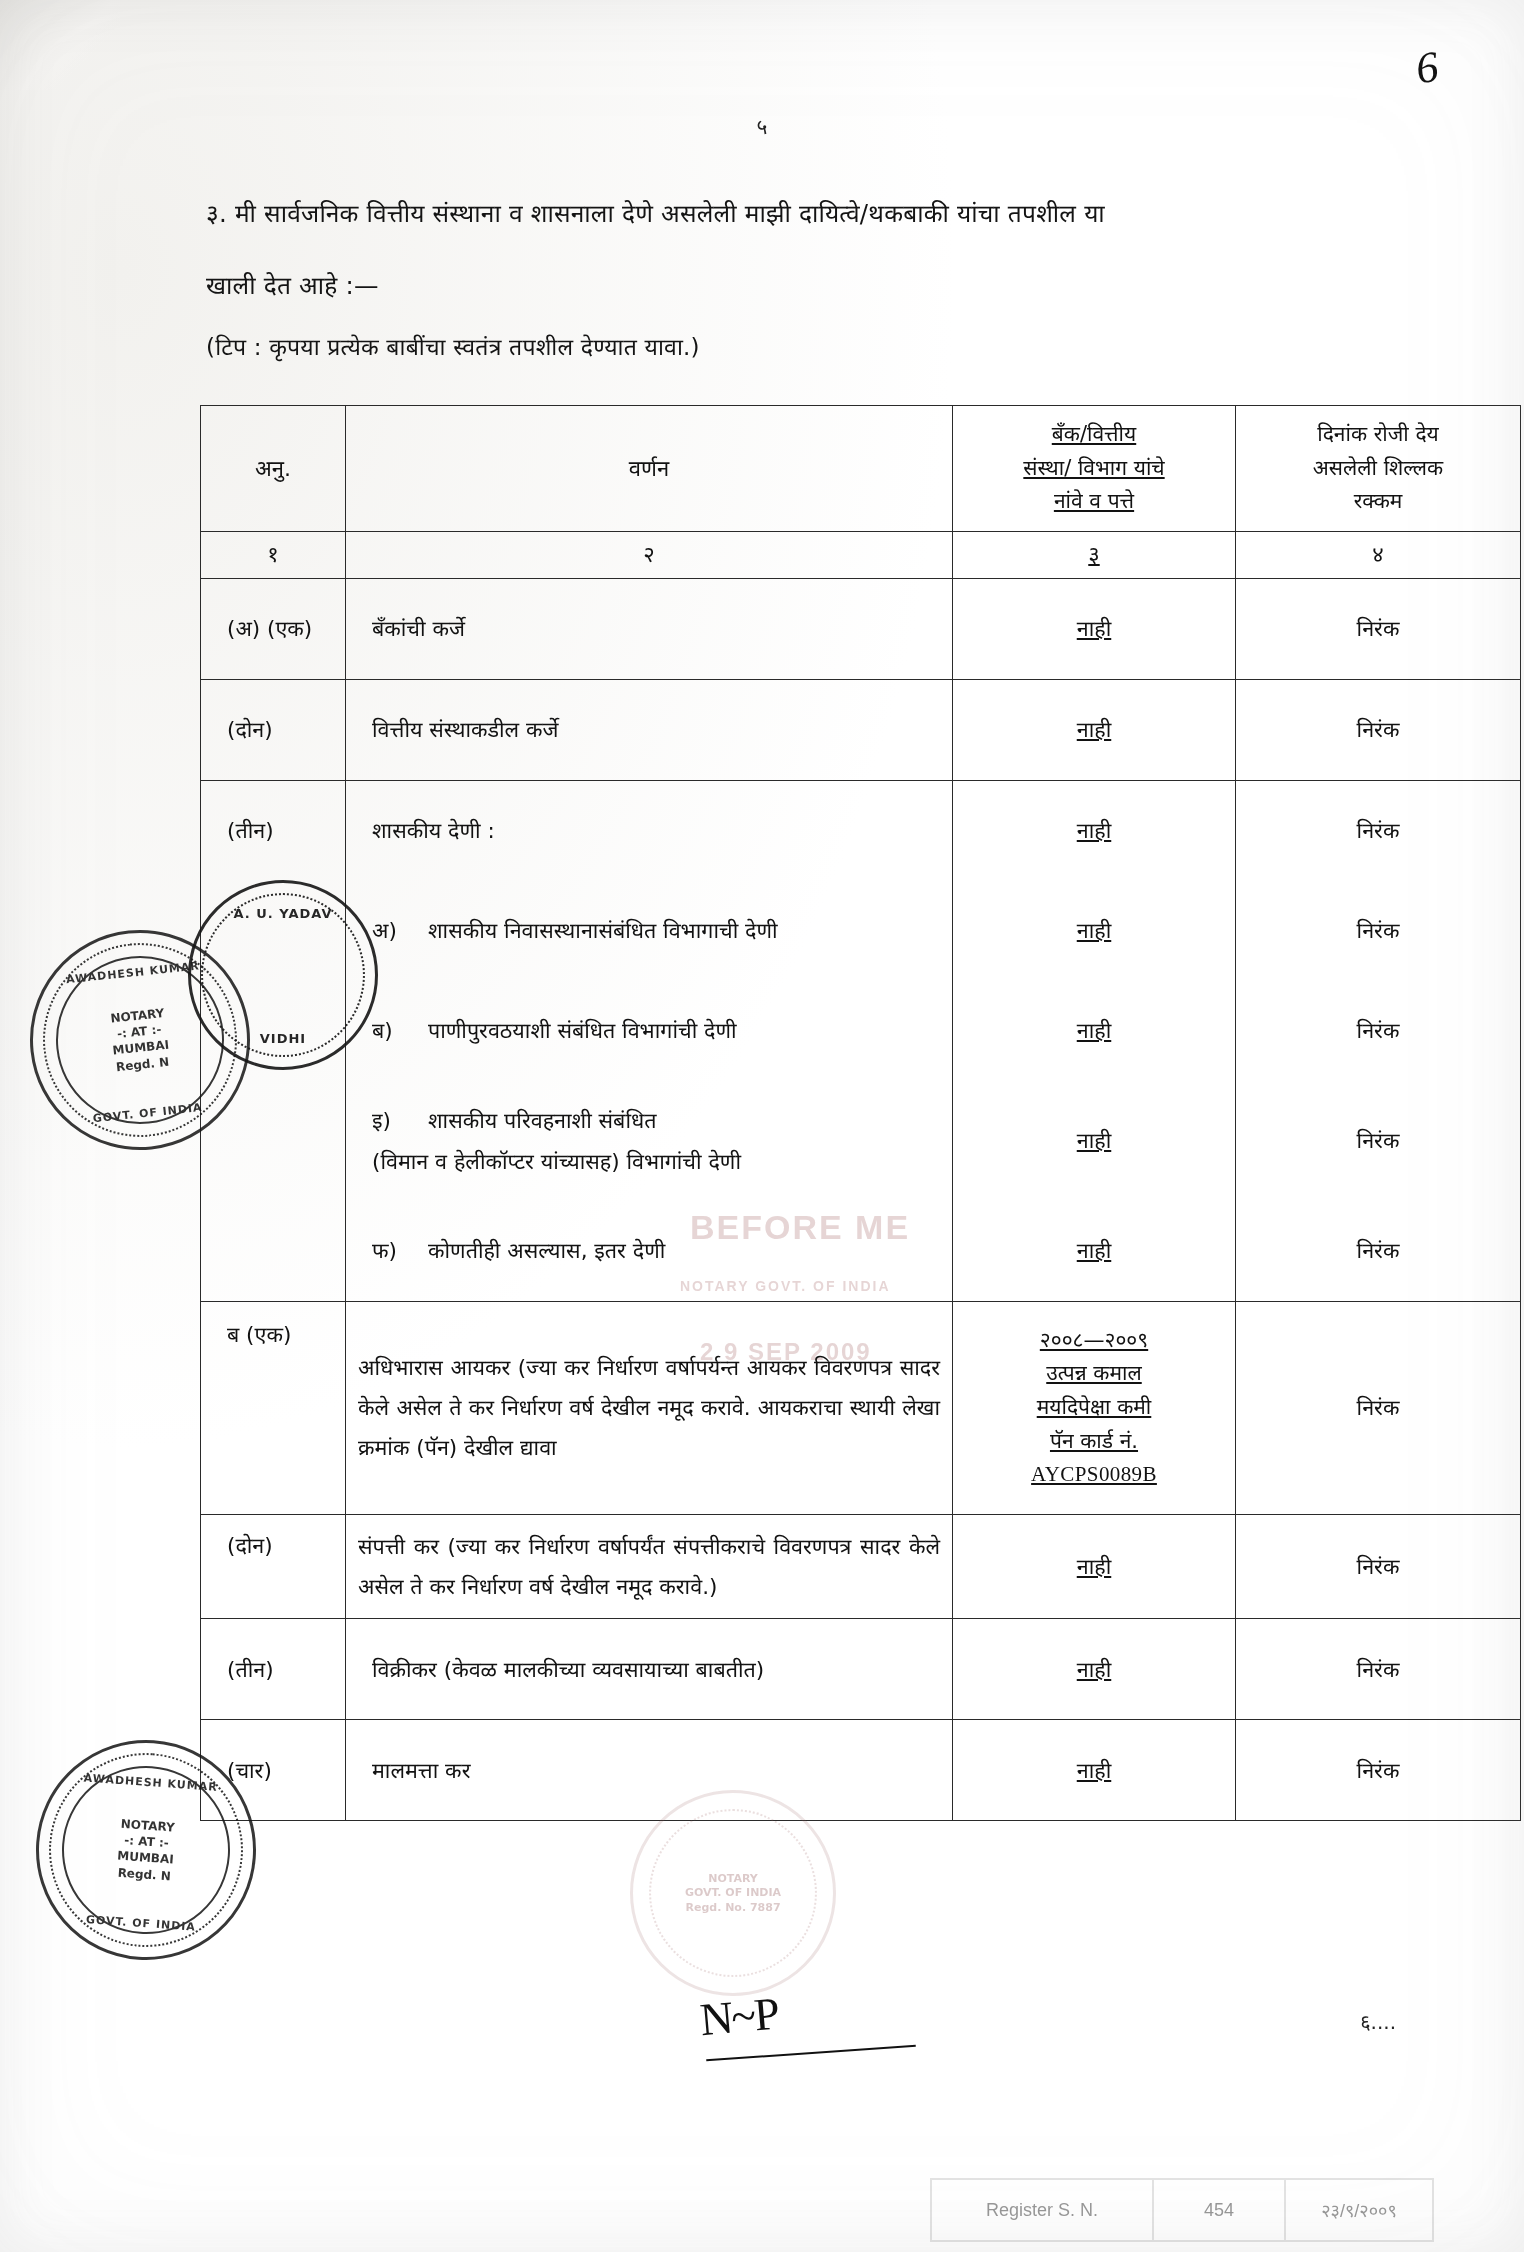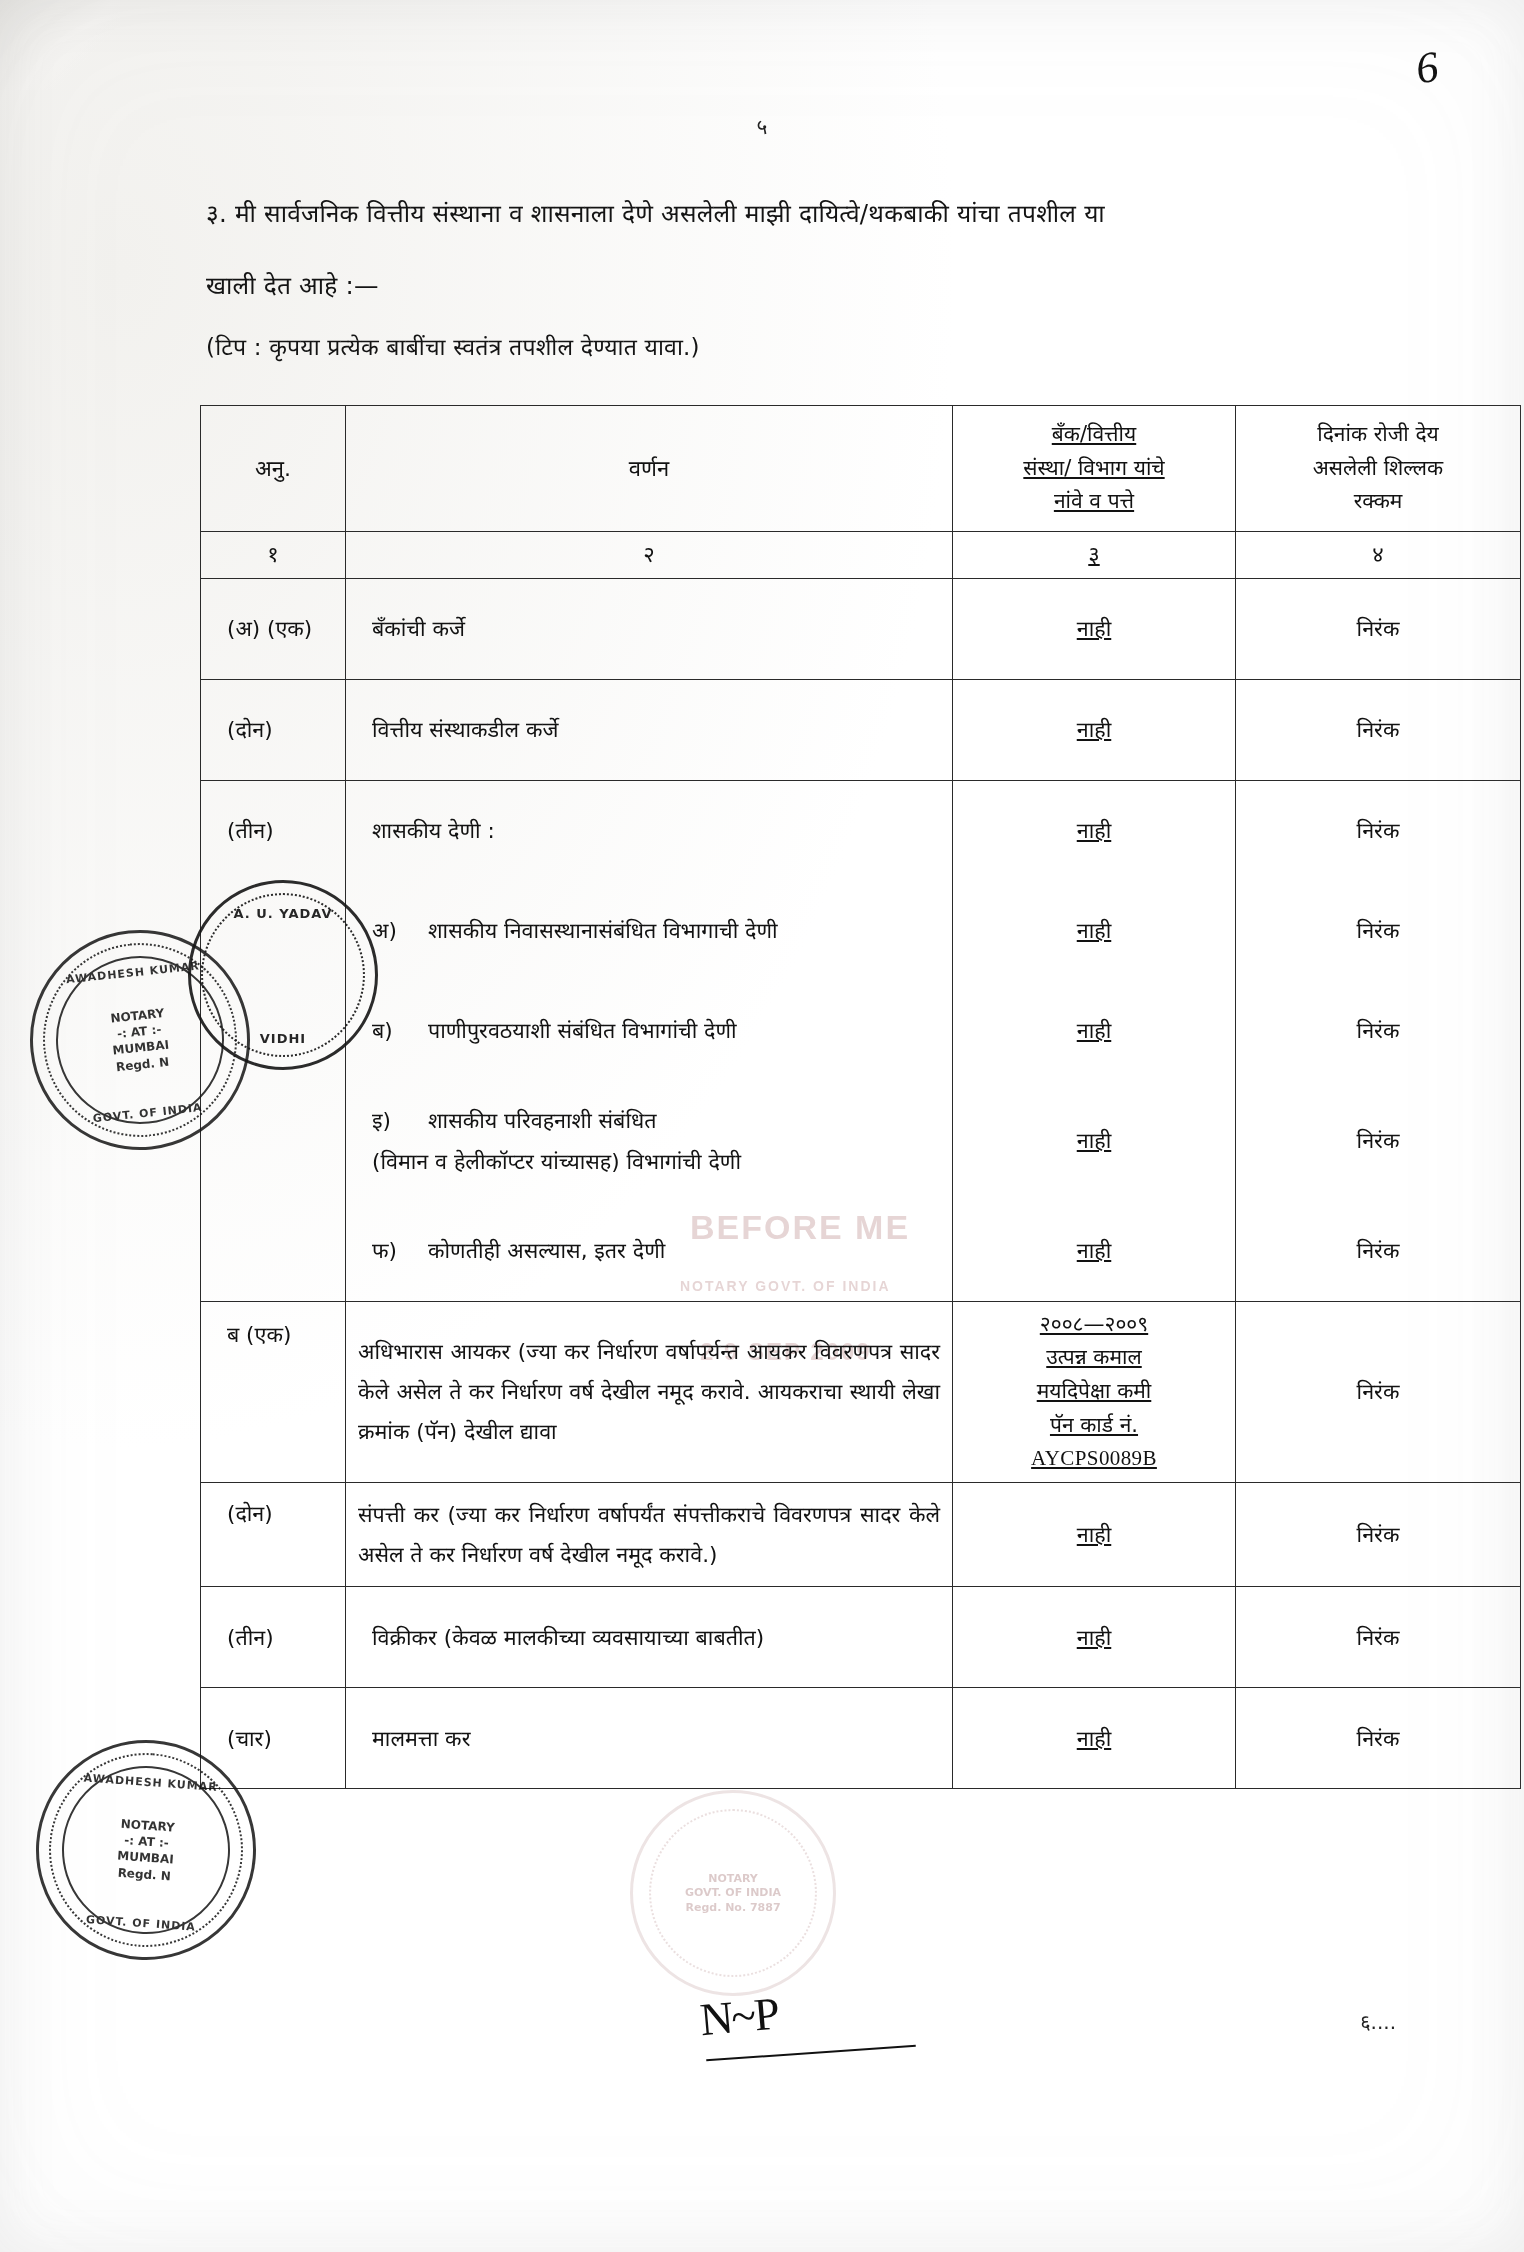--- a/index.html
+++ b/index.html
@@ -276,21 +276,21 @@
       <td class="c-desc indent" style="border-top:none;">
         <span class="sub-label">फ)</span><span>कोणतीही असल्यास, इतर देणी</span>
       </td>
       <td class="c-bank" style="border-top:none;">नाही</td>
       <td class="c-amt" style="border-top:none;">निरंक</td>
     </tr>
 
     <tr>
       <td class="c-sr" style="vertical-align:top;padding-top:16px;">ब (एक)</td>
       <td class="c-desc" style="text-align:justify;line-height:1.85;padding:14px 12px;">अधिभारास आयकर (ज्या कर निर्धारण वर्षापर्यन्त आयकर विवरणपत्र सादर केले असेल ते कर निर्धारण वर्ष देखील नमूद करावे. आयकराचा स्थायी लेखा क्रमांक (पॅन) देखील द्यावा</td>
-      <td class="c-bank" style="padding:6px 6px;">
+      <td class="c-bank" style="padding:22px 6px;">
         <span class="cellstack">२००८—२००९</span>
         <span class="cellstack">उत्पन्न कमाल</span>
         <span class="cellstack">मयदिपेक्षा कमी</span>
         <span class="cellstack">पॅन कार्ड नं.</span>
         <span class="cellstack mono-pan">AYCPS0089B</span>
       </td>
       <td class="c-amt">निरंक</td>
     </tr>
 
     <tr>
@@ -344,15 +344,20 @@
     <div class="txt-top" style="top:36px;">AWADHESH KUMAR</div>
     <div class="txt-bot" style="bottom:30px;">GOVT. OF INDIA</div>
     <div class="core">NOTARY<br>-: AT :-<br>MUMBAI<br>Regd. N</div>
   </div>
 
   <div class="stamp-faint" id="stamp-faint-1">
     <div class="ring2"></div>
     <div class="core">NOTARY<br>GOVT. OF INDIA<br>Regd. No. 7887</div>
   </div>
 
+  <div class="register-box">
+    <div class="rb-1">Register S. N.</div>
+    <div class="rb-2">454</div>
+    <div class="rb-3">२३/९/२००९</div>
+  </div>
 
   <div class="edge-shadow"></div>
 </div>
 
 </body></html>

